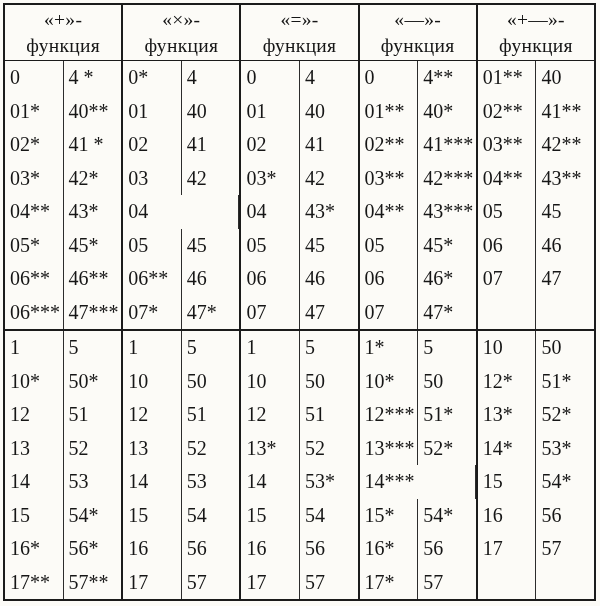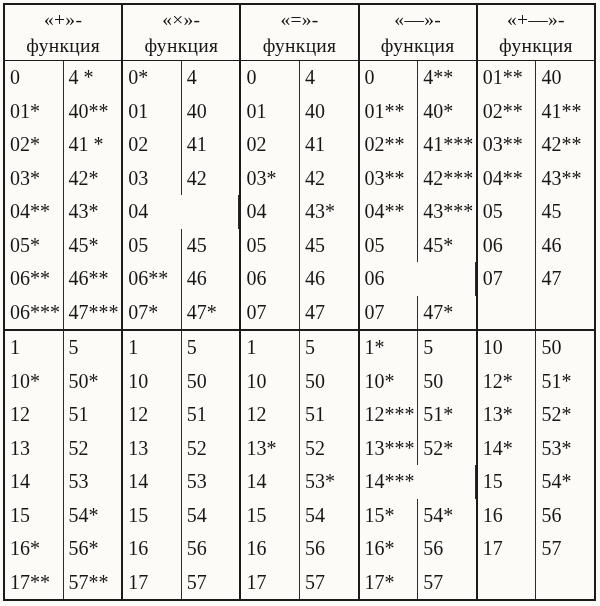--- a/index.html
+++ b/index.html
@@ -316,20 +316,21 @@
           <div class="row">
             <div class="cell left">04**</div>
             <div class="cell">43***</div>
           </div>
           <div class="row">
             <div class="cell left">05</div>
             <div class="cell">45*</div>
           </div>
           <div class="row">
             <div class="cell left">06</div>
+            <div class="cell">46*</div>
           </div>
           <div class="row">
             <div class="cell left">07</div>
             <div class="cell">47*</div>
           </div>
           <div class="row mid">
             <div class="cell left">1*</div>
             <div class="cell">5</div>
           </div>
           <div class="row">

